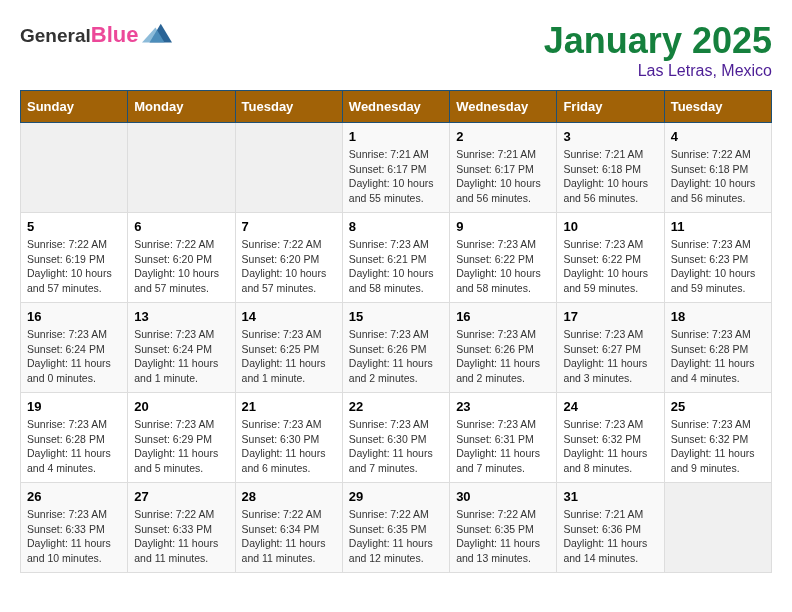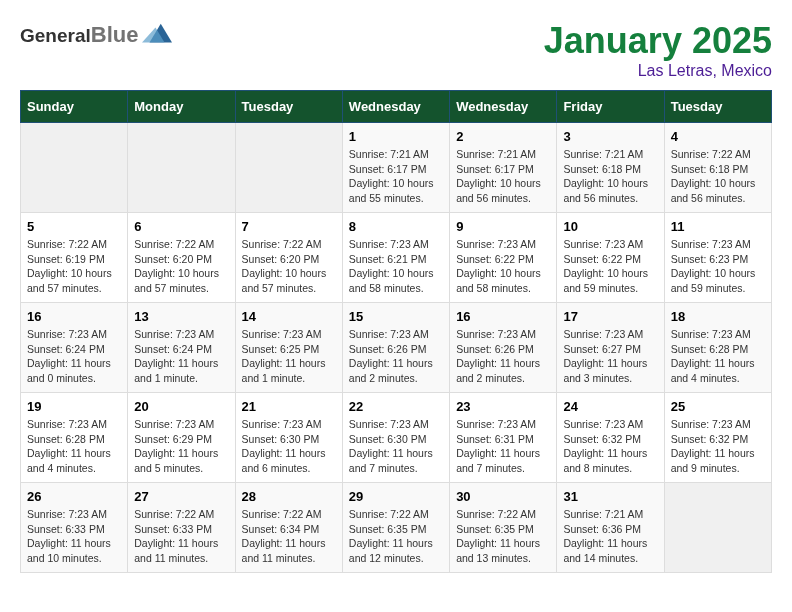--- a/index.html
+++ b/index.html
@@ -21,21 +21,21 @@
       align-items: center;
     }
     .logo-text-general {
       font-size: 19px;
       font-weight: bold;
       color: #333;
     }
     .logo-text-blue {
       font-size: 22px;
       font-weight: bold;
-      color: #737373;
+      color: #ec4899;
     }
     .logo-icon {
       width: 30px;
       height: 30px;
       margin-left: 4px;
     }
     .title-block {
       text-align: right;
     }
     .main-title {
@@ -46,21 +46,21 @@
     .subtitle {
       font-size: 16px;
       color: #4c1d95;
     }
     table {
       width: 100%;
       border-collapse: collapse;
       font-size: 11px;
     }
     thead tr {
-      background-color: #14532d;
+      background-color: #a16207;
       color: #fff;
     }
     thead th {
       padding: 8px 6px;
       text-align: left;
       font-size: 13px;
       font-weight: bold;
       border: 1px solid #1e5075;
     }
     tbody tr {

